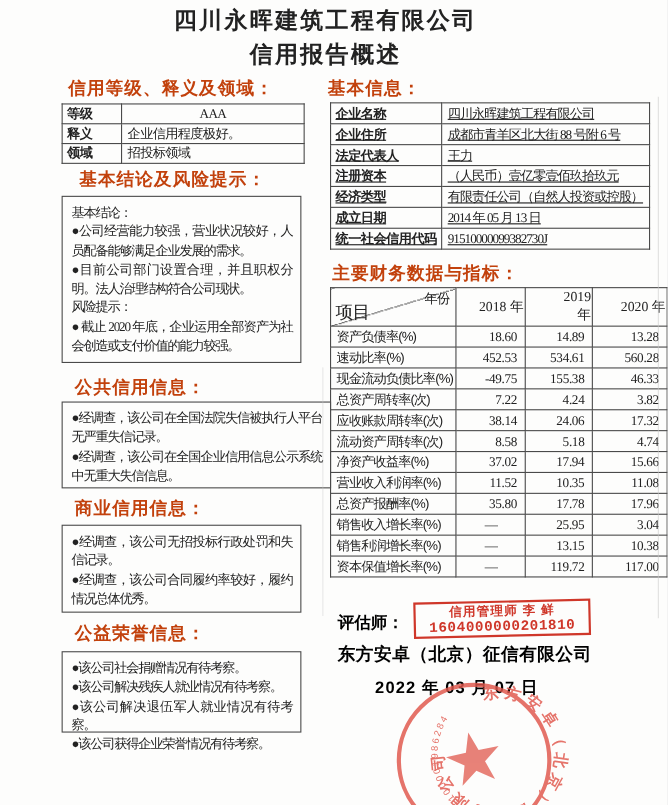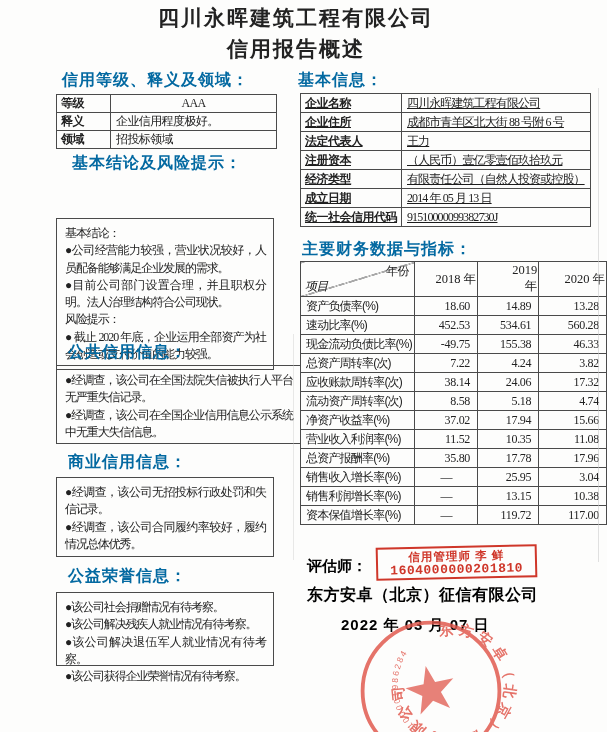--- a/index.html
+++ b/index.html
@@ -9,21 +9,21 @@
     font-family:"Liberation Serif","DejaVu Serif",serif;
     color:#1c1c1c;
   }
   .abs{position:absolute;}
   
   #title-block{left:0;top:3px;width:592px;text-align:center;}
   .title-line{font-family:"Liberation Serif","DejaVu Serif",serif;
     font-size:21px;font-weight:700;letter-spacing:2px;line-height:31px;color:#222;}
   
   .sec-head{font-family:Liberation Serif, serif;
-    font-size:16px;font-weight:700;letter-spacing:1px;color:#0369a1;white-space:nowrap;}
+    font-size:16px;font-weight:700;letter-spacing:1px;color:#c2410c;white-space:nowrap;}
   
   .tbox{border:1px solid #4a4a4a;background:transparent;padding:6px 7px 0 8px;box-sizing:border-box;}
   .box-line{margin:0;font-size:12px;line-height:17.3px;letter-spacing:-1.1px;
     text-align:justify;color:#222;}
   
   table{border-collapse:collapse;}
   td{border:1px solid #4a4a4a;font-size:12px;color:#222;}
   .kv-label{font-family:"Liberation Sans","DejaVu Sans",sans-serif;
     font-weight:600;letter-spacing:-0.5px;padding:0 4px;white-space:nowrap;}
   .kv-value{padding:0 5px;letter-spacing:-0.6px;white-space:nowrap;overflow:hidden;}
@@ -35,21 +35,21 @@
   #basic-table .kv-label{width:90px;height:18px;}
   #basic-table .kv-value{width:170px;letter-spacing:-0.9px;}
   
   #fin-table{left:300px;top:261px;}
   #fin-table td,#fin-table th{border:1px solid #4a4a4a;}
   .corner-cell{position:relative;width:106px;height:30px;padding:0;
     background:linear-gradient(to bottom right,transparent 49.4%,#555 49.4%,#555 50.6%,transparent 50.6%);}
   .corner-top{position:absolute;top:1px;right:5px;font-family:"Liberation Sans","DejaVu Sans",sans-serif;
     font-size:12px;letter-spacing:-0.5px;}
   .corner-bottom{position:absolute;bottom:1px;left:4px;font-family:"Liberation Sans","DejaVu Sans",sans-serif;
-    font-size:12px;letter-spacing:-0.5px;font-style:italic;}
+    font-size:16px;letter-spacing:-0.5px;}
   .year-th{font-weight:400;font-size:12.5px;text-align:right;letter-spacing:0;padding-left:20px;}
   #fin-table .y1{width:50px;} #fin-table .y2{width:47px;} #fin-table .y3{width:57px;}
   .fin-label{font-family:"Liberation Sans","DejaVu Sans",sans-serif;font-weight:500;
     letter-spacing:-0.8px;padding:0 2px 0 5px;height:18px;white-space:nowrap;}
   .fin-val{text-align:right;padding-right:7px;letter-spacing:-0.3px;white-space:nowrap;}
   .fin-val.dash{text-align:center;padding-right:0;}
   
   .bold-sans{font-family:"Liberation Sans","DejaVu Sans",sans-serif;font-weight:700;color:#000000;}
   #assessor-stamp{left:376px;top:546px;width:157px;height:29px;
     border:2px solid #cf372a;color:#cf372a;transform:rotate(-1.3deg);
@@ -87,21 +87,21 @@
         </tr>
         <tr>
           <td class="kv-label">领域</td>
           <td class="kv-value">招投标领域</td>
         </tr>
       </tbody>
   </table>
 
   <div class="sec-head abs" style="left:72px;top:153px;">基本结论及风险提示：</div>
 
-  <div class="tbox abs" style="left:56px;top:178px;width:218px;height:152px;margin-top:40px;">
+  <div class="tbox abs" style="left:56px;top:178px;width:218px;height:152px;">
       <p class="box-line">基本结论：</p>
       <p class="box-line">●公司经营能力较强，营业状况较好，人员配备能够满足企业发展的需求。</p>
       <p class="box-line">●目前公司部门设置合理，并且职权分明。法人治理结构符合公司现状。</p>
       <p class="box-line">风险提示：</p>
       <p class="box-line">● 截止 2020 年底，企业运用全部资产为社会创造或支付价值的能力较强。</p>
     </div>
 
   <div class="sec-head abs" style="left:68px;top:342px;">公共信用信息：</div>
 
   <div class="tbox abs" style="left:56px;top:365px;width:245px;height:79px;">

